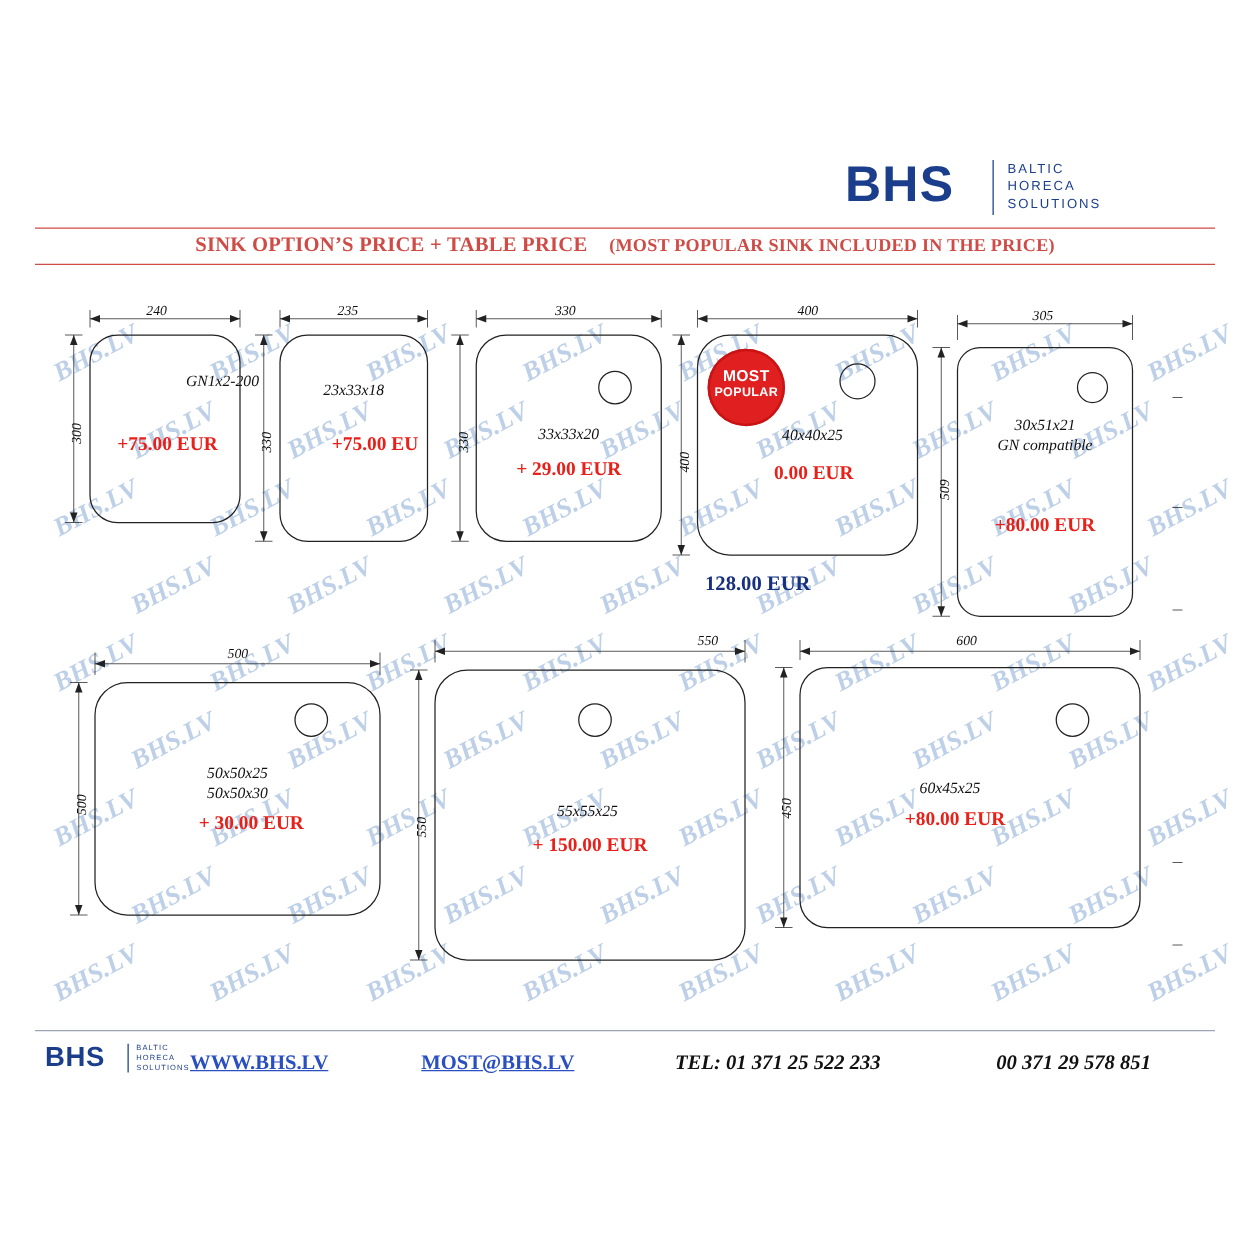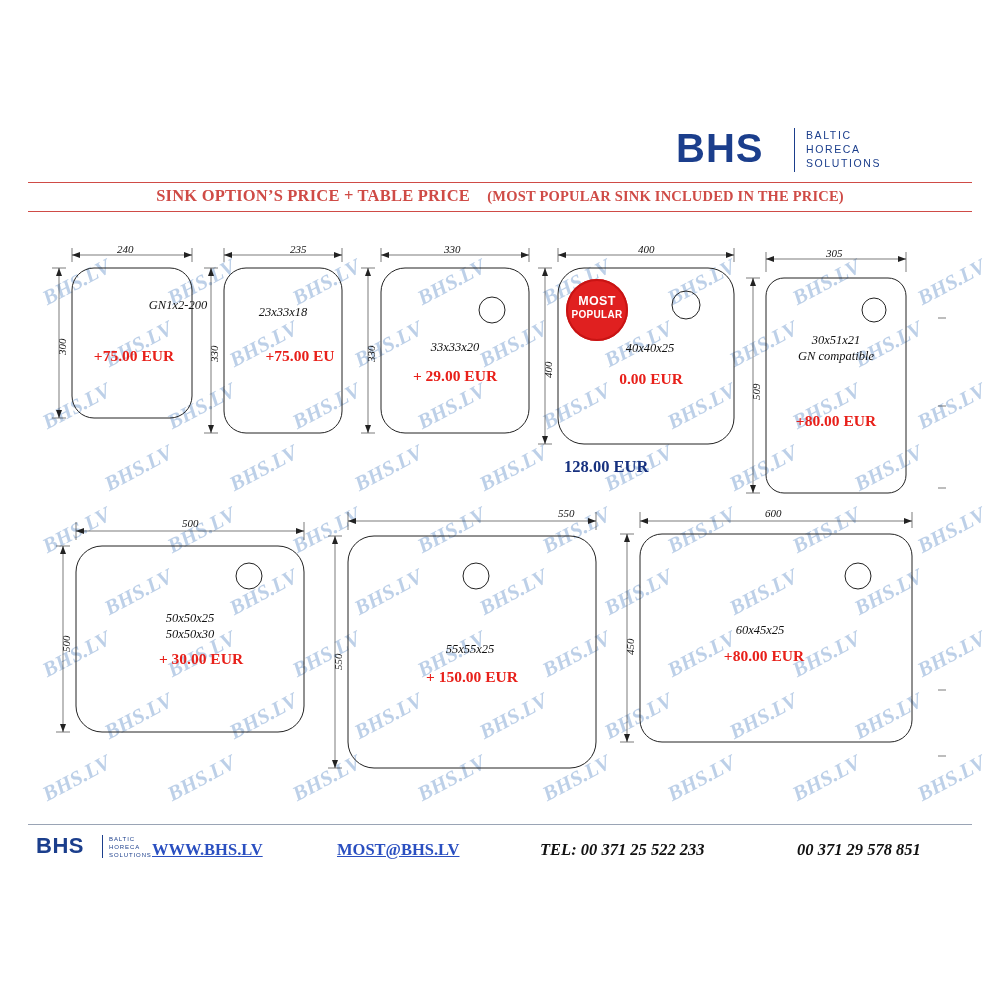--- a/index.html
+++ b/index.html
@@ -428,21 +428,21 @@
       <line x1="938" y1="690" x2="946" y2="690" stroke-width="0.6"></line>
       <line x1="938" y1="756" x2="946" y2="756" stroke-width="0.6"></line>
     </g>
   </svg>
 
   <div class="dim" style="left:117px; top:243px;">240</div>
   <div class="dim-v" style="left:56px; top:355px;">300</div>
   <div class="lbl" style="left:74px; top:298px; width:120px;margin-left:44px;">GN1x2-200</div>
   <div class="price" style="left:64px; top:347px; width:140px;">+75.00 EUR</div>
 
-  <div class="dim" style="left:270px; top:243px;margin-left:20px;">235</div>
+  <div class="dim" style="left:270px; top:243px;">235</div>
   <div class="dim-v" style="left:208px; top:362px;">330</div>
   <div class="lbl" style="left:224px; top:305px; width:118px;">23x33x18</div>
   <div class="price" style="left:214px; top:347px; width:140px;margin-left:16px;">+75.00 EU</div>
 
   <div class="dim" style="left:444px; top:243px;">330</div>
   <div class="dim-v" style="left:365px; top:362px;">330</div>
   <div class="lbl" style="left:381px; top:340px; width:148px;">33x33x20</div>
   <div class="price" style="left:376px; top:367px; width:158px;">+ 29.00 EUR</div>
 
   <div class="dim" style="left:638px; top:243px;">400</div>
@@ -482,16 +482,16 @@
     <div class="fm">BHS</div>
     <div class="fd"></div>
     <div class="fs">
       <div>BALTIC</div>
       <div>HORECA</div>
       <div>SOLUTIONS</div>
     </div>
   </div>
   <a class="flink" style="left:152px; top:840px;" href="#">WWW.BHS.LV</a>
   <a class="flink" style="left:337px; top:840px;" href="#">MOST@BHS.LV</a>
-  <div class="ftel" style="left:540px; top:840px;">TEL: 00 371  25 522 233</div>
+  <div class="ftel" style="left:540px; top:840px;">TEL: 01 371  25 522 233</div>
   <div class="ftel" style="left:797px; top:840px;">00 371 29 578 851</div>
 
 </div>
 
 </body></html>

